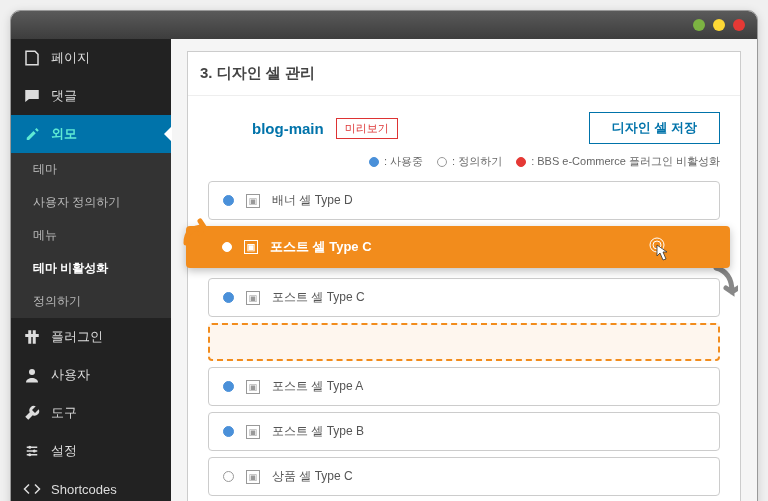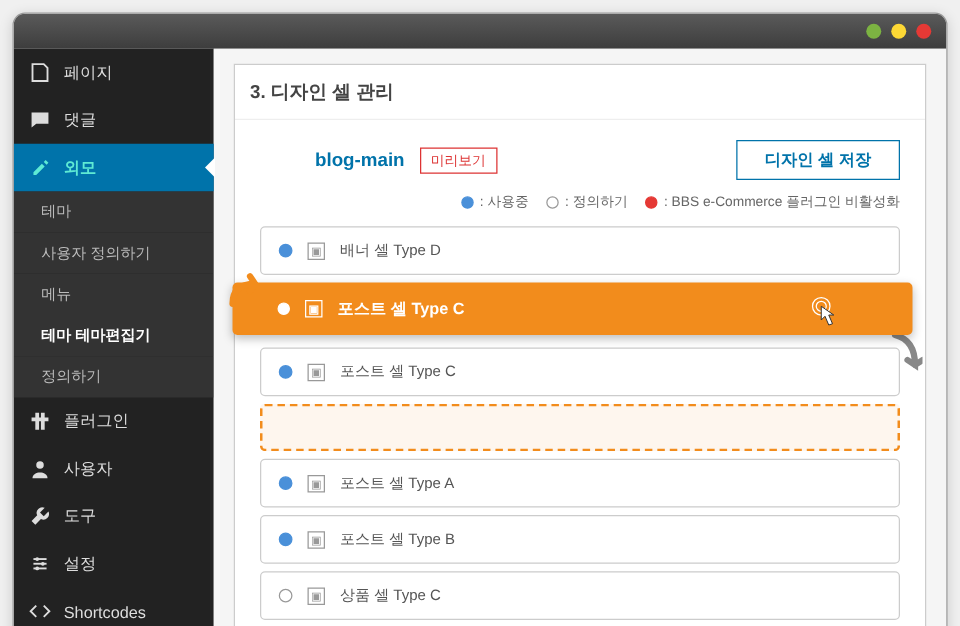--- a/index.html
+++ b/index.html
@@ -76,21 +76,21 @@
         <span class="side-icon">
             <svg viewBox="0 0 24 24">
               <path d="M5 17l9-9 3 3-9 9H5zM16 6l2-2 3 3-2 2z" fill="currentColor"></path>
             </svg>
           </span>
         <span>외모</span>
       </div>
       <div class="side-sub">테마</div>
       <div class="side-sub">사용자 정의하기</div>
       <div class="side-sub">메뉴</div>
-      <div class="side-sub active">테마 테마편집기</div>
+      <div class="side-sub active">테마 비활성화</div>
       <div class="side-sub">정의하기</div>
       <div class="side-main">
         <span class="side-icon">
             <svg viewBox="0 0 24 24">
               <path d="M7 3v5H3v4h4v9h4v-9h2v9h4v-9h4V8h-4V3h-4v5h-2V3z" fill="currentColor"></path>
             </svg>
           </span>
         <span>플러그인</span>
       </div>
       <div class="side-main">

